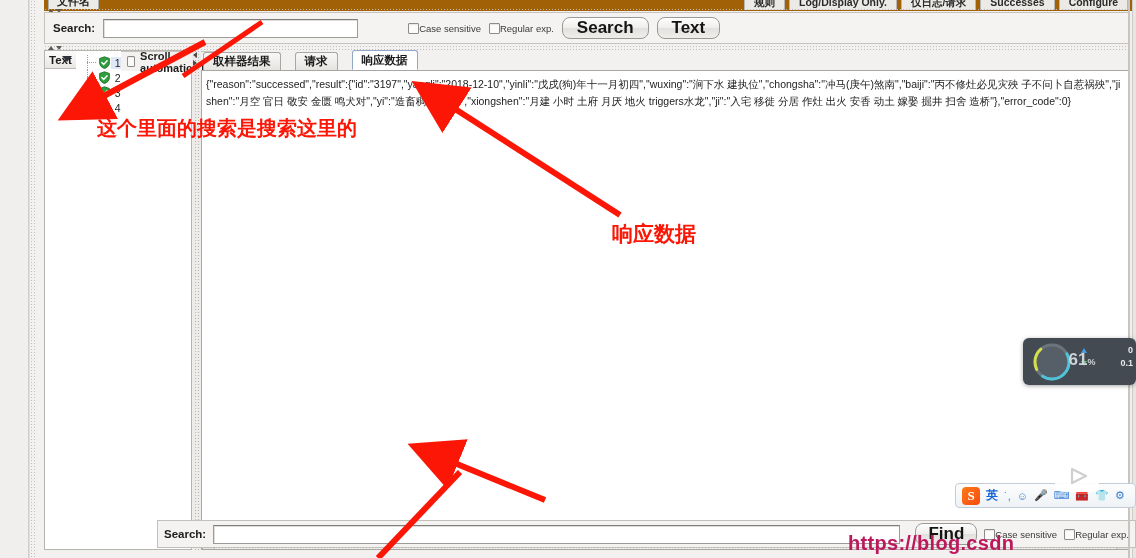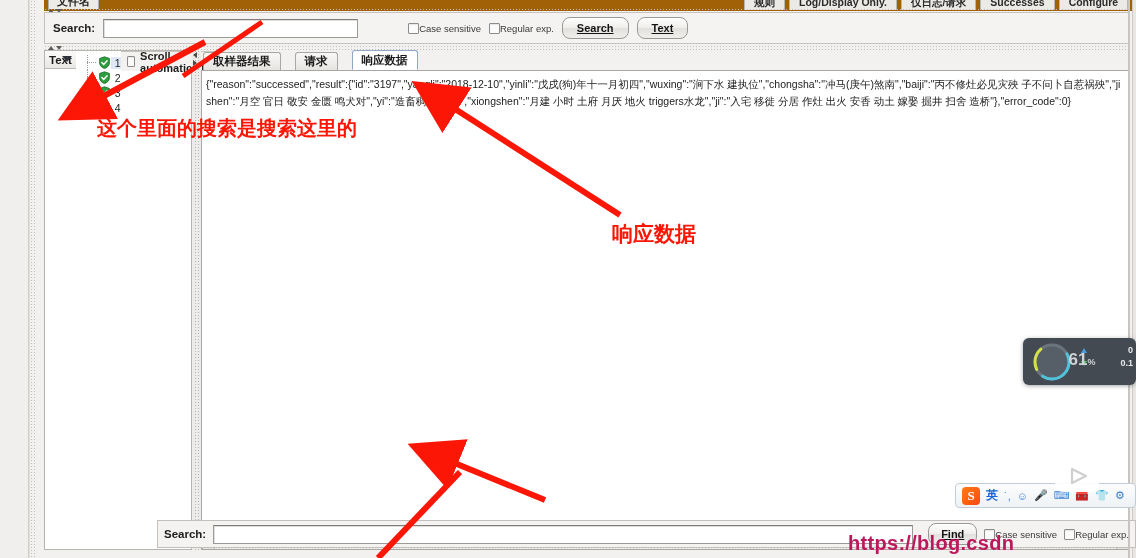--- a/index.html
+++ b/index.html
@@ -69,26 +69,25 @@
     height: 19px; background:#fff; border:1px solid #9d9b98;
     border-top-color:#7f7d7a; box-shadow: inset 1px 1px 0 #dfdedc;
   }
   .chk-wrap { display:flex; align-items:center; white-space:nowrap; }
   .chkbox {
     width:11px; height:11px; background:#fbfbfb; border:1px solid #8e8c89; border-radius:1px;
     box-shadow: inset 0 1px 1px rgba(0,0,0,.09);
   }
   .chk-lbl { font-size: 9.5px; color:#3a3a3a; }
   .btn {
-    font-size: 11px; font-weight:bold; color:#141414;
+    font-size: 17px; font-weight:bold; color:#141414;
     padding: 0 14px; height: 22px; line-height: 20px;
     background: linear-gradient(to bottom,#fdfdfd 0%,#f0efed 48%,#e3e1de 52%,#efeeec 100%);
     border:1px solid #9b9996; border-radius:8px; cursor:pointer;
     box-shadow: 0 1px 0 rgba(255,255,255,.7) inset;
-    text-decoration: underline;
   }
 
   
   .splitter-ctl {
     position:absolute; height:6px; display:flex; align-items:center; gap:2px;
     padding-left:4px;
     background-image: radial-gradient(#bfbdb9 .7px, transparent .8px);
     background-size: 3px 3px;
   }
   .tri { width:0;height:0;border-left:3px solid transparent;border-right:3px solid transparent; }

